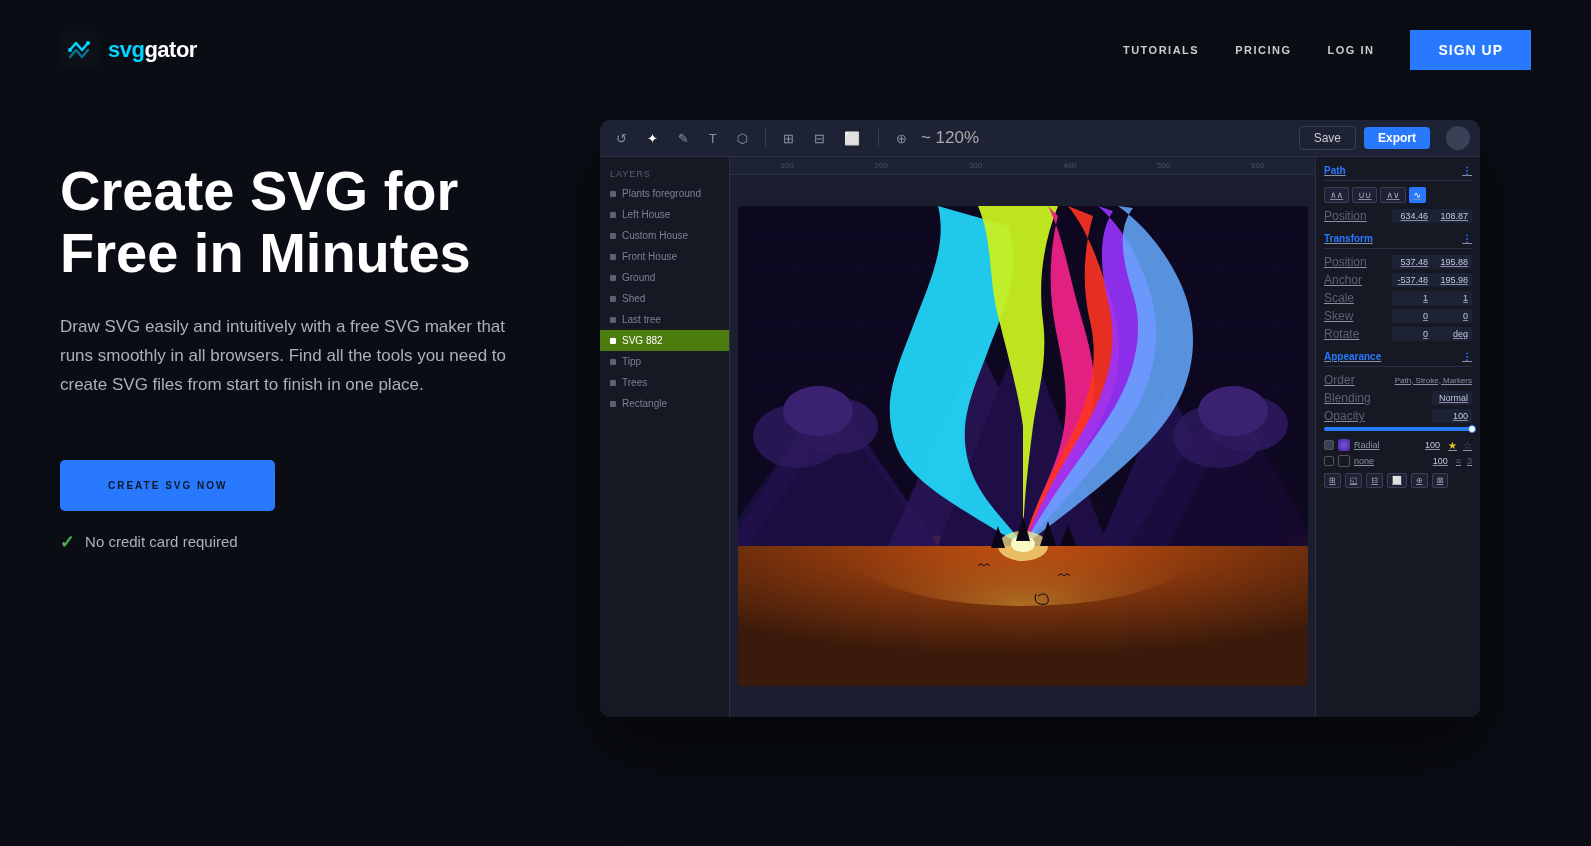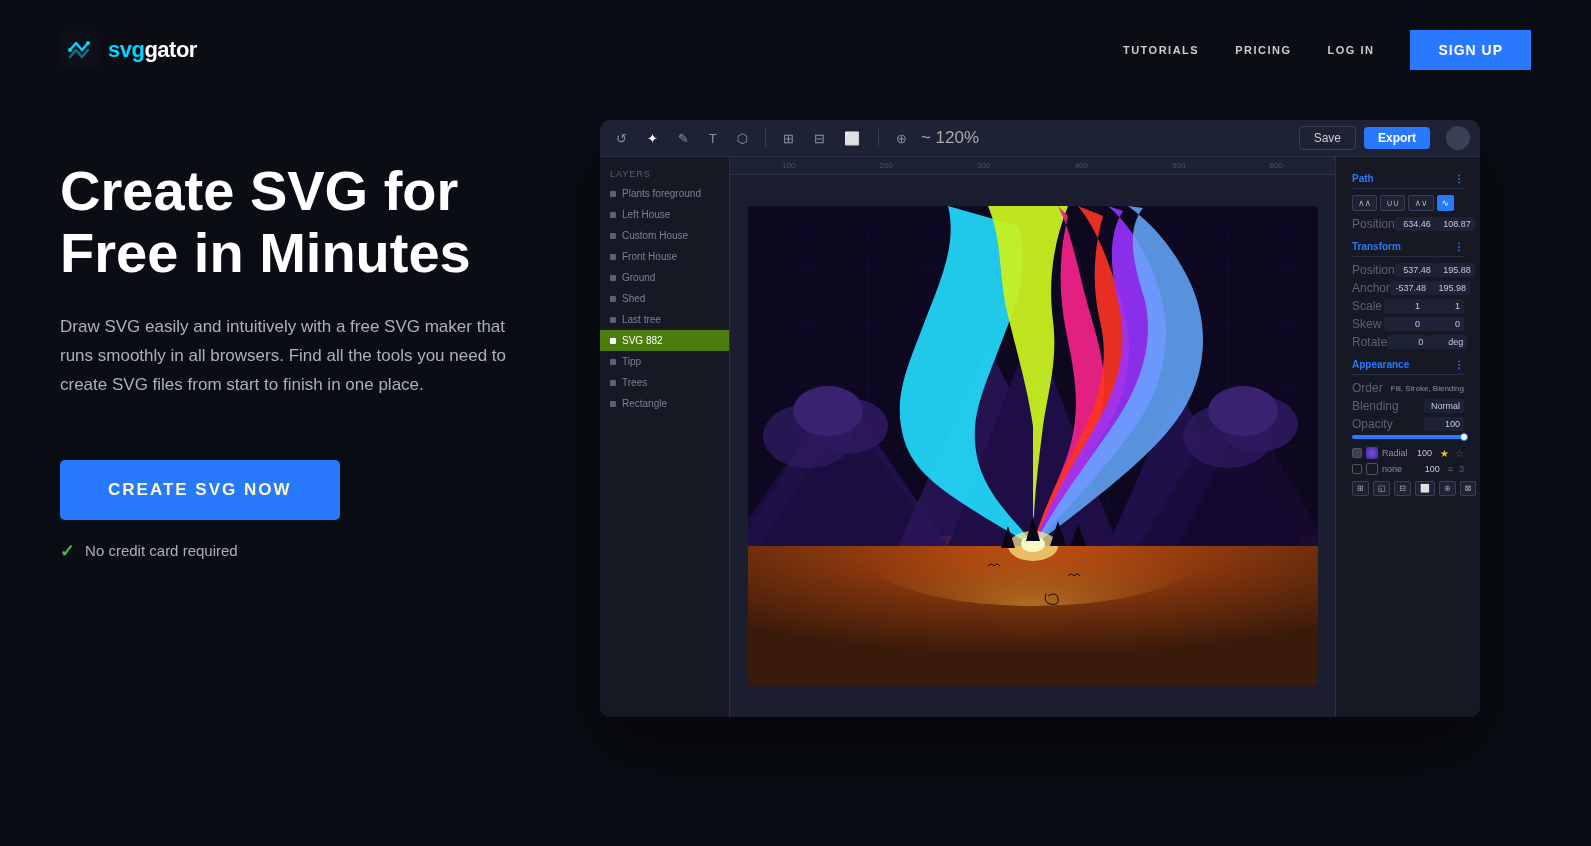--- a/index.html
+++ b/index.html
@@ -84,25 +84,25 @@
     }
     .hero-desc {
       font-size: 17px;
       line-height: 1.7;
       color: #aab0be;
       max-width: 480px;
       margin-bottom: 60px;
     }
     .btn-cta {
       background: #2979ff;
-      color: #fef9c3;
+      color: #0f172a;
       border: none;
       border-radius: 5px;
       padding: 20px 48px;
-      font-size: 17px;
+      font-size: 10px;
       font-weight: 800;
       letter-spacing: 2px;
       text-transform: uppercase;
       cursor: pointer;
       margin-bottom: 20px;
       display: block;
     }
     .no-credit {
       display: flex;
       align-items: center;
@@ -253,28 +253,29 @@
     }
 
     
     .artwork-svg {
       width: 100%;
       height: 100%;
     }
 
     
     .panel-right {
-      width: 145px;
+      width: 165px;
       background: #161924;
       border-left: 1px solid #2a2f45;
-      padding: 16px;
+      padding: 8px;
       overflow: hidden;
       flex-shrink: 0;
       font-size: 9px;
       color: #8890a8;
+      text-decoration: underline;
     }
     .panel-section {
       margin-bottom: 10px;
     }
     .panel-section-header {
       display: flex;
       justify-content: space-between;
       align-items: center;
       color: #2979ff;
       font-size: 10px;
@@ -626,21 +627,21 @@
             </div>
           </div>
 
           <div class="panel-section">
             <div class="panel-section-header">
               <span>Appearance</span>
               <span>⋮</span>
             </div>
             <div class="prop-row">
               <span class="prop-label">Order</span>
-              <span style="font-size:8px;color:#8890a8;max-width:90px;text-align:right;">Fill, Stroke, Blending</span>
+              <span style="font-size:8px;color:#8890a8;max-width:90px;text-align:right;">Path, Stroke, Markers</span>
             </div>
             <div class="prop-row">
               <span class="prop-label">Blending</span>
               <span class="prop-value">Normal</span>
             </div>
             <div class="prop-row">
               <span class="prop-label">Opacity</span>
               <span class="prop-value">100</span>
             </div>
             <div class="opacity-bar">

